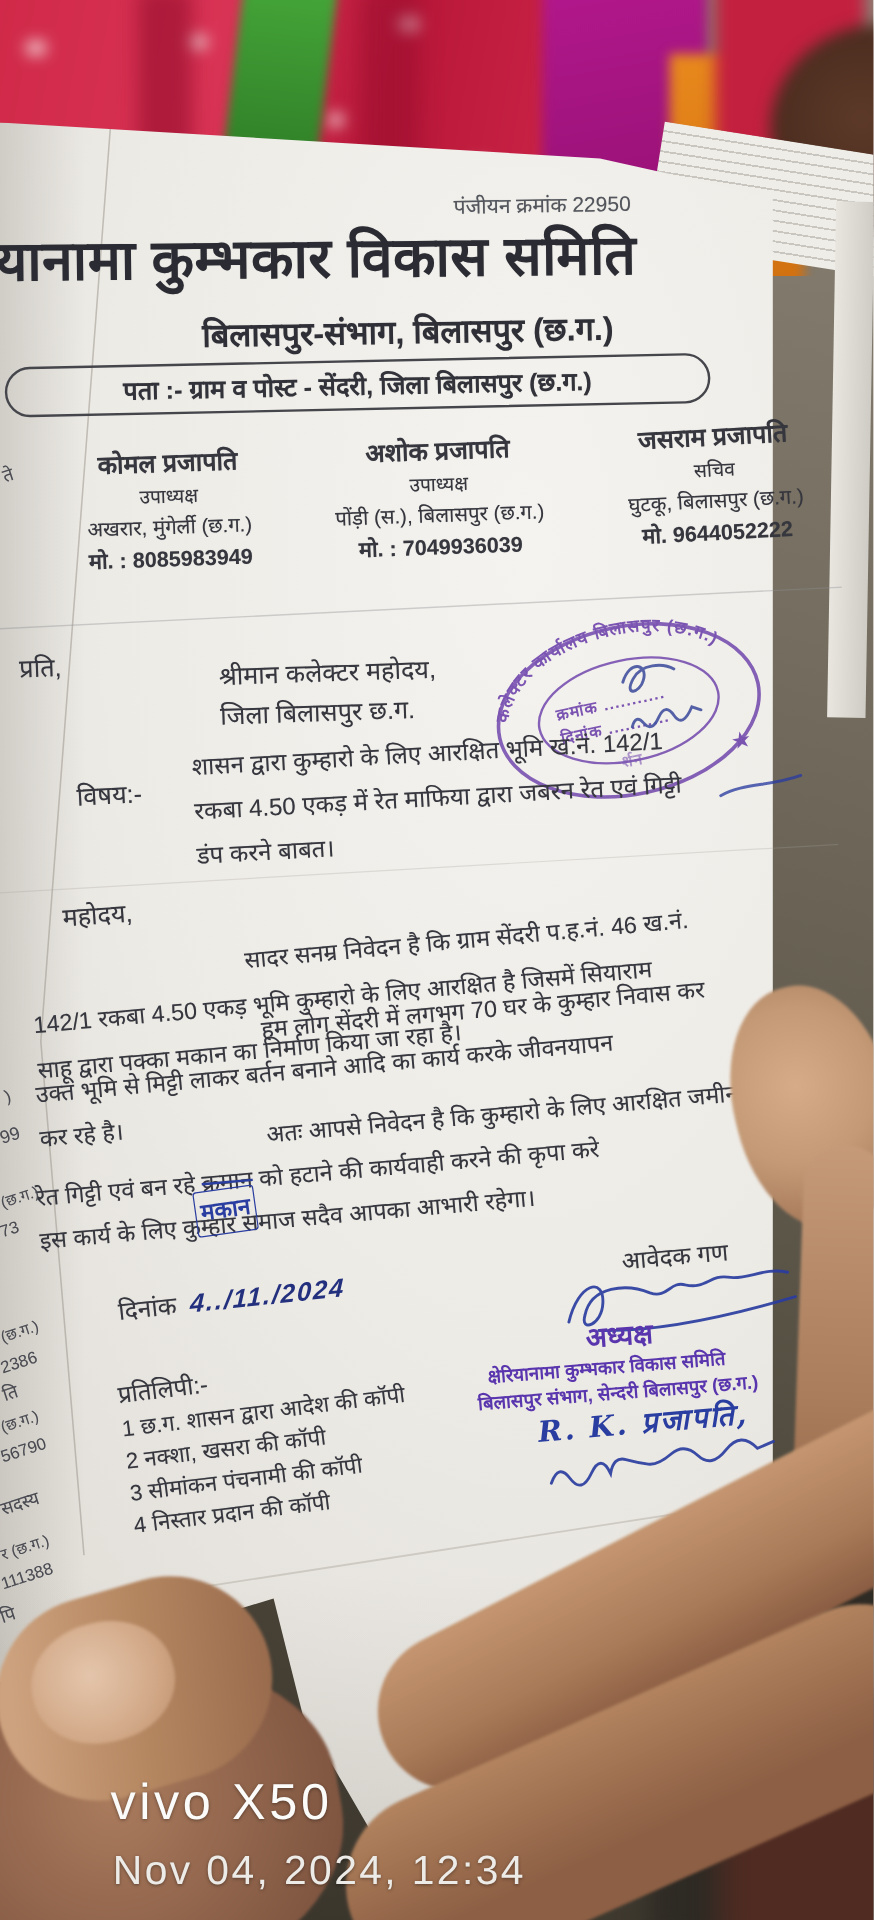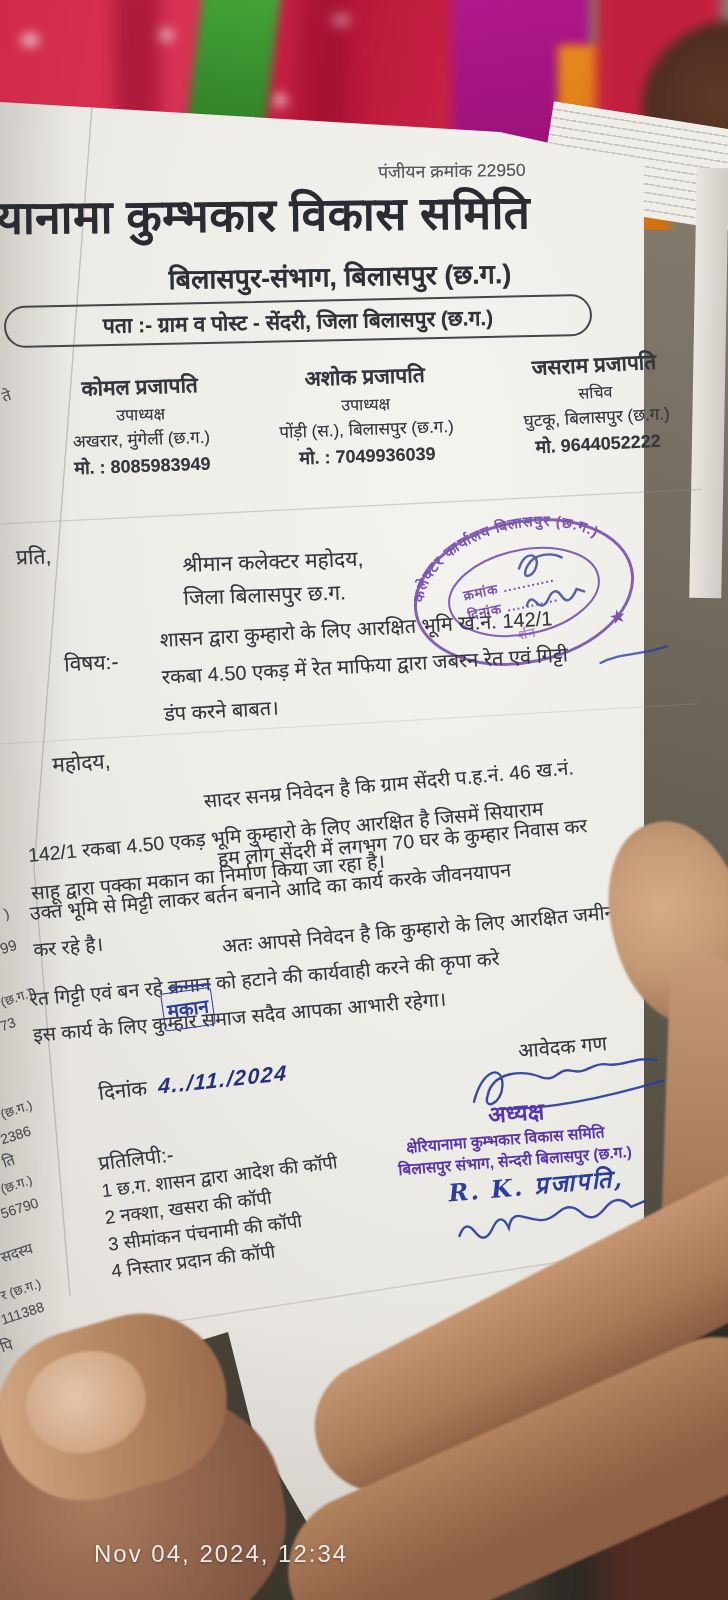--- a/index.html
+++ b/index.html
@@ -129,21 +129,21 @@
   .thumb-nail { left:26px; top:1352px; width:120px; height:100px; border-radius:48%; transform:rotate(-14deg);
     background: radial-gradient(circle at 42% 42%, #e4c5ab 0%, #d2a988 60%, #ba8c69 100%);}
   .finger-a { left:322px; top:1390px; width:560px; height:132px; border-radius:70px; transform:rotate(-27deg); transform-origin:left center;
     background: linear-gradient(180deg,#c49570 0%,#a97a57 60%,#8a5c42);}
   .finger-b { left:295px; top:1525px; width:540px; height:155px; border-radius:78px; transform:rotate(-24deg); transform-origin:left center;
     background: linear-gradient(180deg,#b2835e 0%,#8d5f44 70%);}
 
   
   .wm { position:absolute; color:#fbfbfa; text-shadow:0 1px 3px rgba(0,0,0,.4); white-space:nowrap; z-index:20;}
   .wm-device { left:92px; top:1478px; font-size:42px; font-weight:500; letter-spacing:3px;}
-  .wm-date { left:94px; top:1540px; font-size:24px; font-weight:400; letter-spacing:2px; color:#edebe7;text-align:center;}
+  .wm-date { left:94px; top:1540px; font-size:34px; font-weight:400; letter-spacing:2px; color:#edebe7;text-align:center;}
 </style>
 </head>
 <body>
 
 <div class="scene">
 
   <div class="bg-top">
     <div class="blob saree-red"></div>
     <div class="blob saree-shadow1"></div>
     <div class="blob saree-shadow2"></div>
@@ -287,14 +287,15 @@
   <div class="skin skin-right2"></div>
   <div class="skin floor-dark"></div>
   <div class="skin floor-maroon"></div>
 
   <div class="skin hand-mass"></div>
   <div class="skin finger-a"></div>
   <div class="skin finger-b"></div>
   <div class="skin thumb-big"></div>
   <div class="skin thumb-nail"></div>
 
+  <div class="wm wm-device">vivo X50</div>
   <div class="wm wm-date">Nov 04, 2024, 12:34</div>
 </div>
 
 </body></html>

